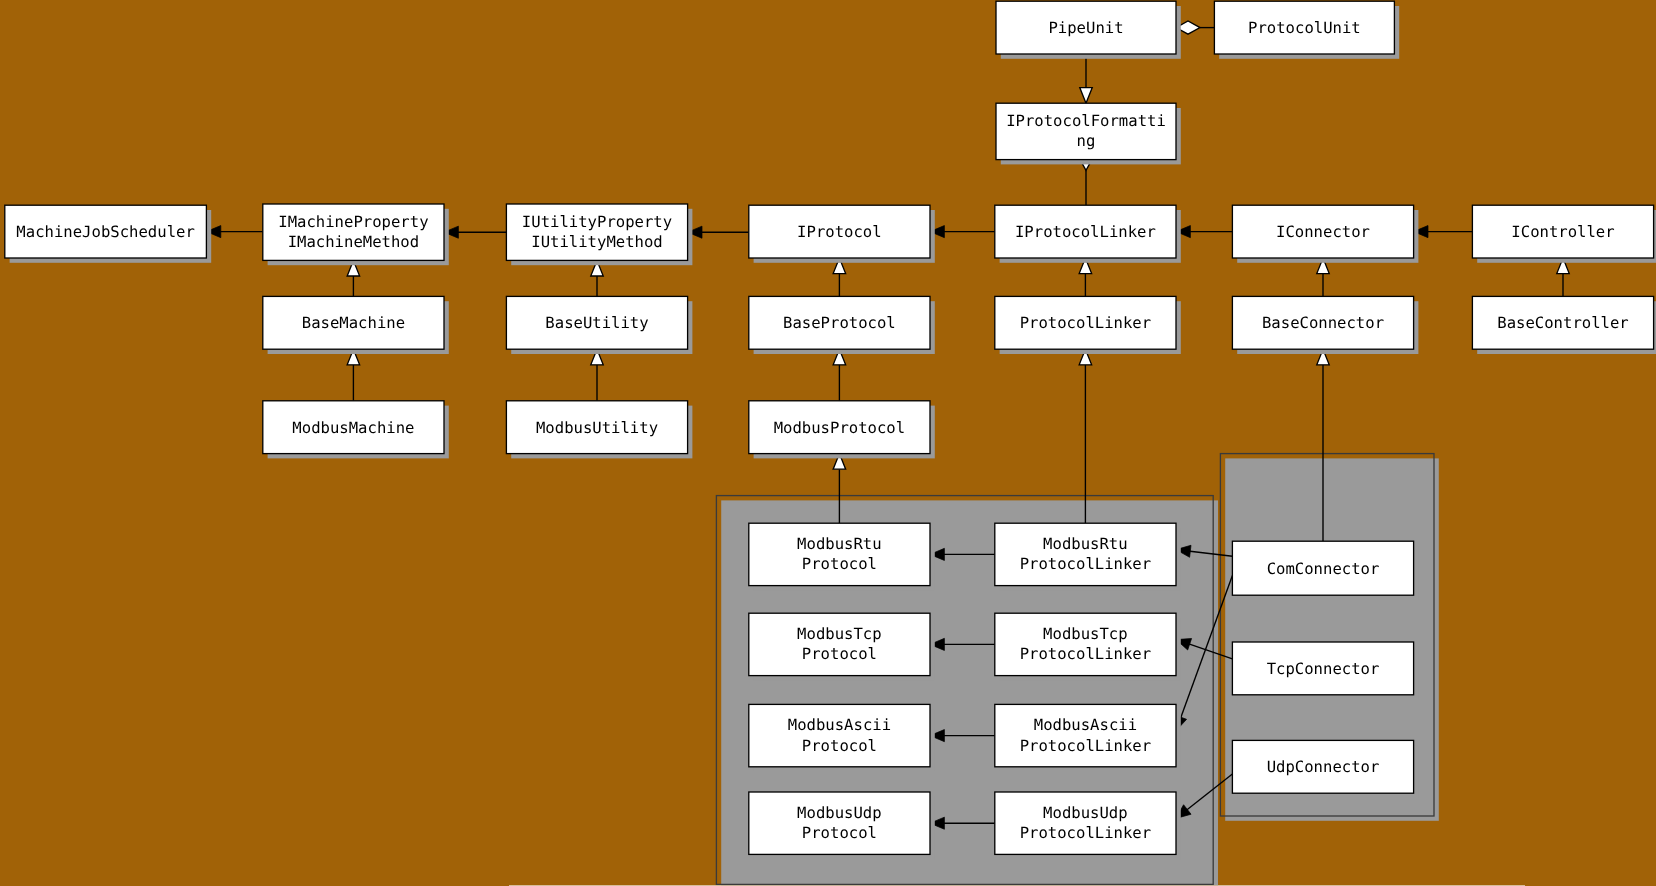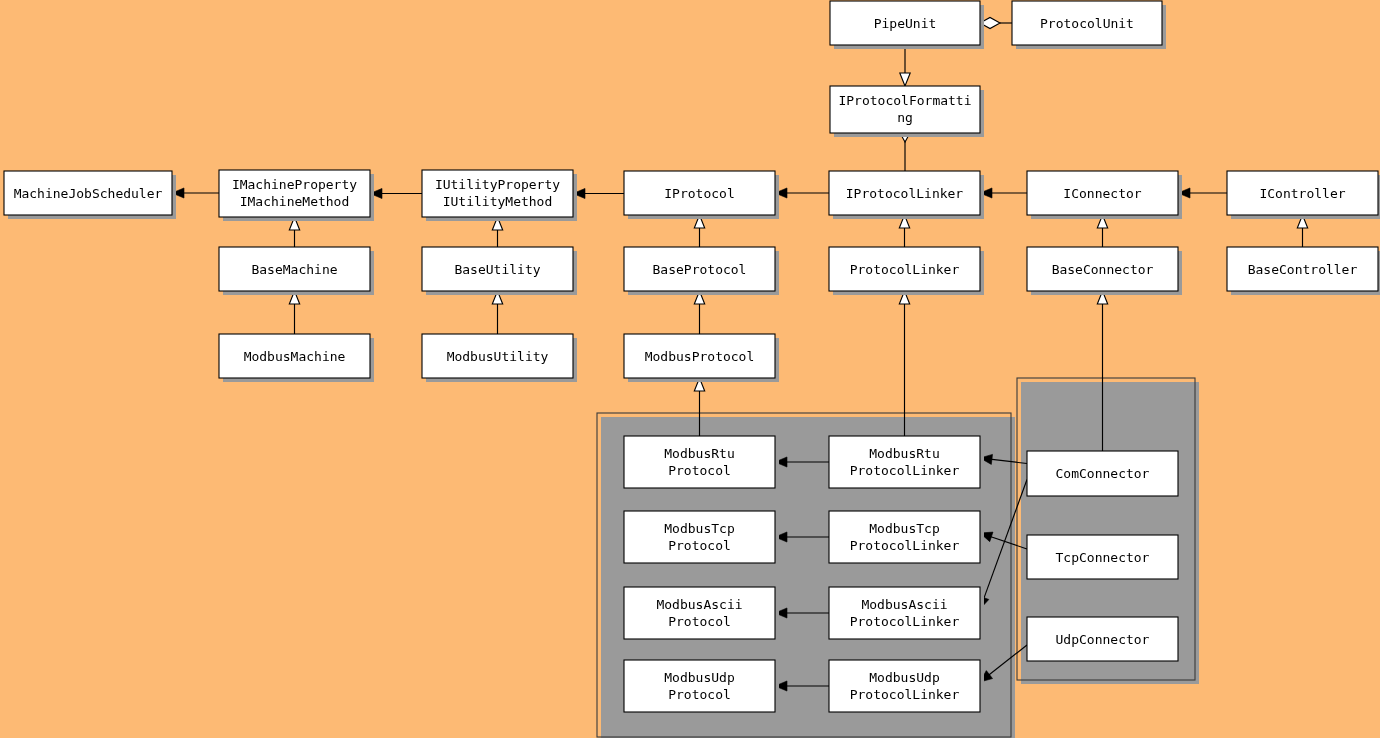--- a/index.html
+++ b/index.html
@@ -5,21 +5,21 @@
 <style>
   html, body {
     margin: 0;
     padding: 0;
     background: #ffffff;
   }
   #diagram-root {
     position: relative;
     width: 1380px;
     height: 738px;
-    background: #fdba74;
+    background: #a16207;
     font-family: "DejaVu Sans Mono", "Liberation Mono", monospace;
     overflow: hidden;
   }
   svg.diagram-canvas {
     position: absolute;
     top: 0; left: 0;
     width: 1380px;
     height: 738px;
   }
   .node-box {

